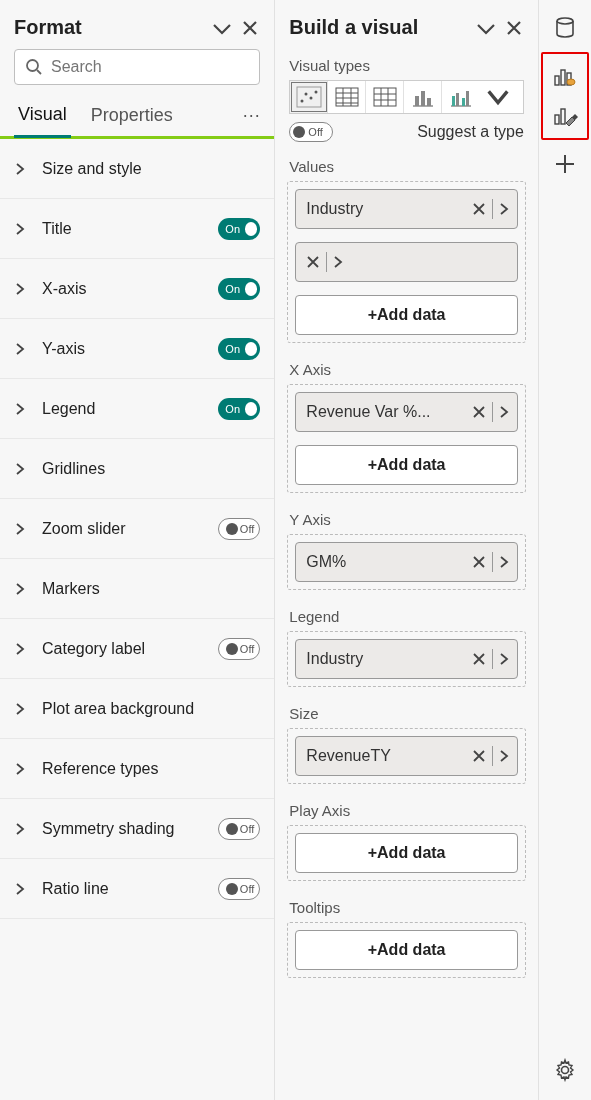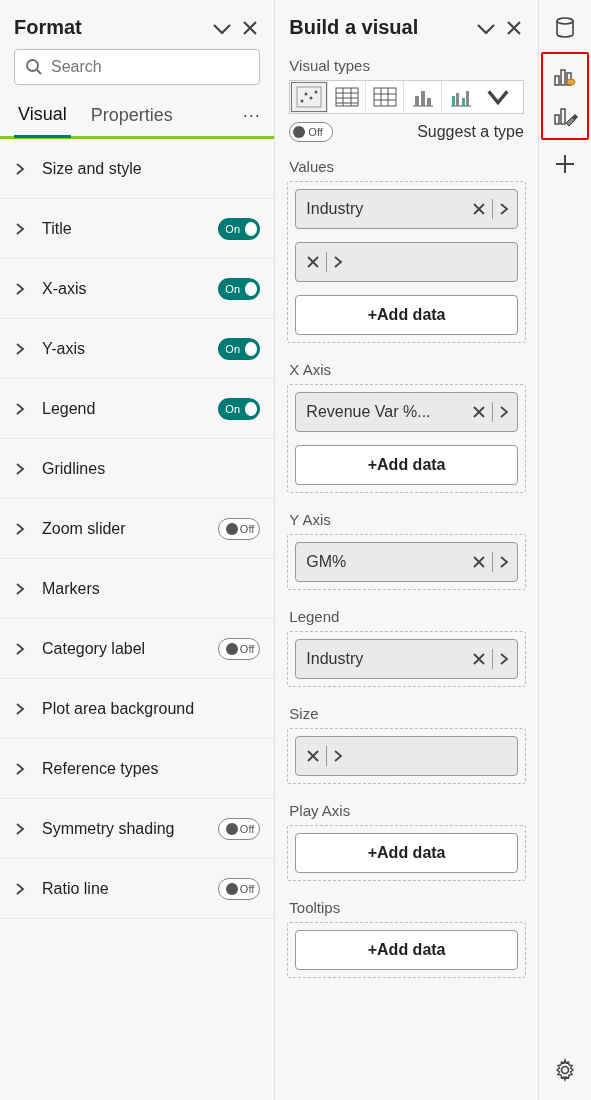--- a/index.html
+++ b/index.html
@@ -584,20 +584,21 @@
               <svg width="10" height="14" viewBox="0 0 10 14">
                 <path d="M2 2 L8 7 L2 12" fill="none" stroke="#444" stroke-width="1.8"></path>
               </svg>
             </span>
           </div>
         </div>
       </div>
       <div class="section-label">Size</div>
       <div class="well-section">
         <div class="field-chip">
+          <span class="name">RevenueTY</span>
           <div class="chip-ctrls">
             <span>
               <svg width="14" height="14" viewBox="0 0 14 14">
                 <path d="M2 2 L12 12 M12 2 L2 12" stroke="#444" stroke-width="1.8"></path>
               </svg>
             </span>
             <span class="chip-sep"></span>
             <span>
               <svg width="10" height="14" viewBox="0 0 10 14">
                 <path d="M2 2 L8 7 L2 12" fill="none" stroke="#444" stroke-width="1.8"></path>

